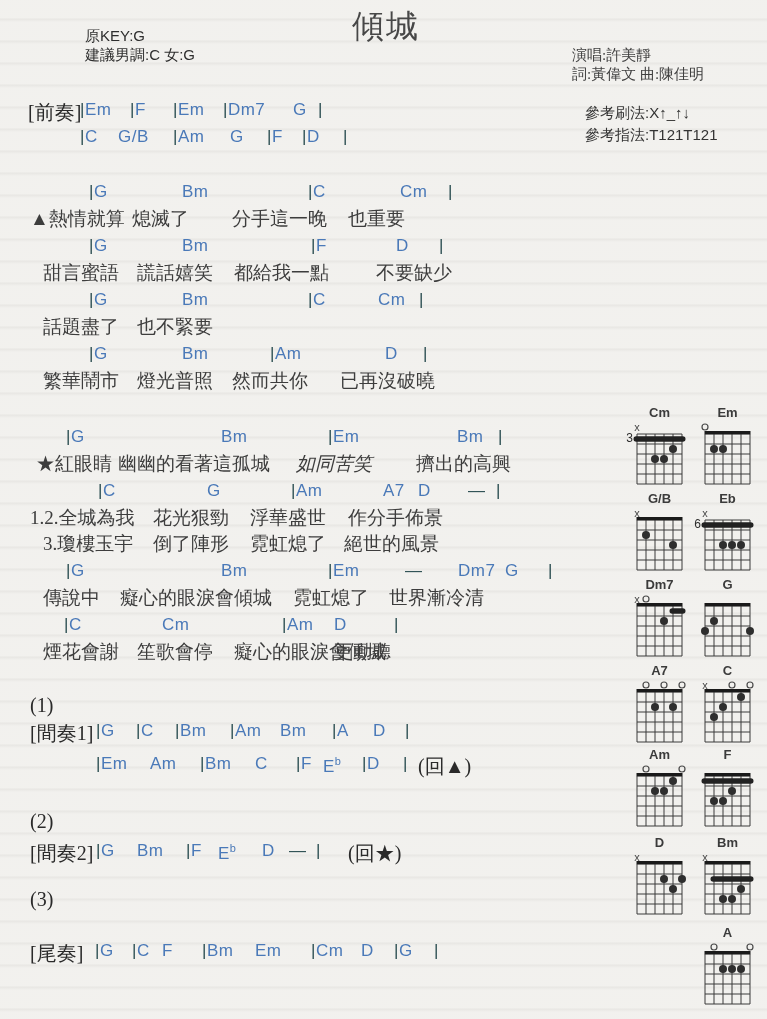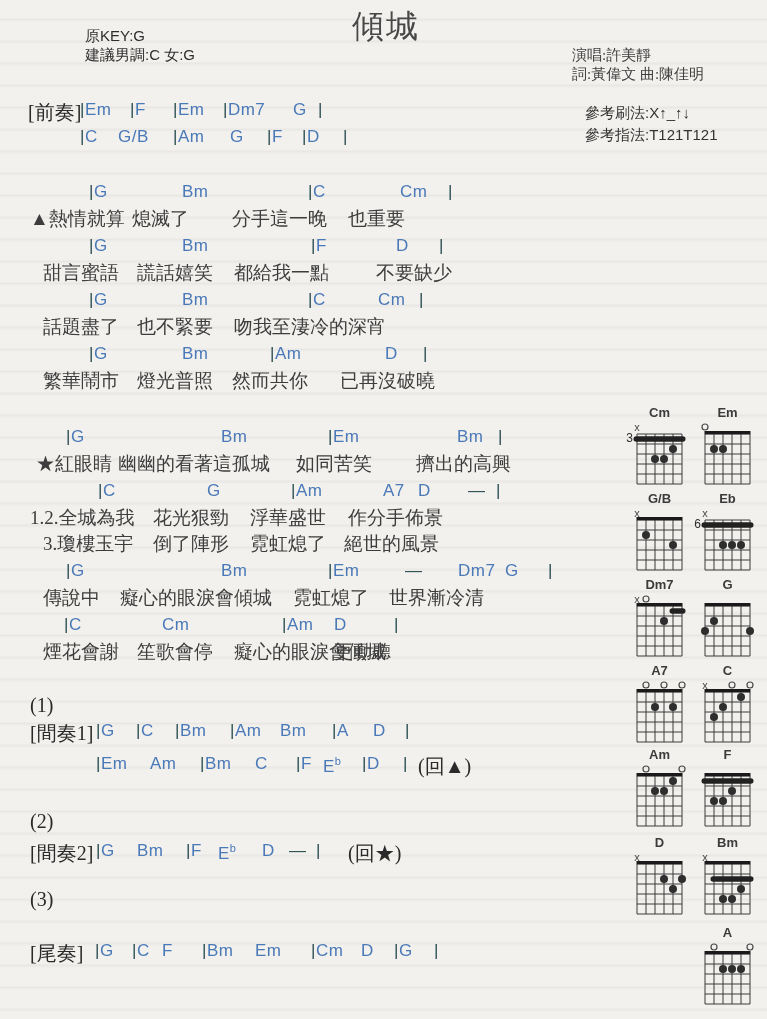--- a/index.html
+++ b/index.html
@@ -96,21 +96,20 @@
       <div class="line" style="top: 291px;">
         <span class="tok chord" style="left: 89px;"><span class="bar">|</span>G</span>
         <span class="tok chord" style="left: 182px;">Bm</span>
         <span class="tok chord" style="left: 308px;"><span class="bar">|</span>C</span>
         <span class="tok chord" style="left: 378px;">Cm</span>
         <span class="tok chord" style="left: 419px;"><span class="bar">|</span></span>
       </div>
       <div class="line" style="top: 317px;">
         <span class="tok lyric" style="left: 43px;">話題盡了</span>
         <span class="tok lyric" style="left: 137px;">也不緊要</span>
-        <span class="tok lyric" style="left: 234px;">吻我至淒冷的深宵</span>
       </div>
       <div class="line" style="top: 345px;">
         <span class="tok chord" style="left: 89px;"><span class="bar">|</span>G</span>
         <span class="tok chord" style="left: 182px;">Bm</span>
         <span class="tok chord" style="left: 270px;"><span class="bar">|</span>Am</span>
         <span class="tok chord" style="left: 385px;">D</span>
         <span class="tok chord" style="left: 423px;"><span class="bar">|</span></span>
       </div>
       <div class="line" style="top: 371px;">
         <span class="tok lyric" style="left: 43px;">繁華鬧市</span>
@@ -121,21 +120,21 @@
       <div class="line" style="top: 428px;">
         <span class="tok chord" style="left: 66px;"><span class="bar">|</span>G</span>
         <span class="tok chord" style="left: 221px;">Bm</span>
         <span class="tok chord" style="left: 328px;"><span class="bar">|</span>Em</span>
         <span class="tok chord" style="left: 457px;">Bm</span>
         <span class="tok chord" style="left: 498px;"><span class="bar">|</span></span>
       </div>
       <div class="line" style="top: 454px;">
         <span class="tok lyric" style="left: 36px;">★紅眼睛</span>
         <span class="tok lyric" style="left: 118px;">幽幽的看著這孤城</span>
-        <span class="tok lyric" style="left: 296px;">如同苦笑</span>
+        <span class="tok lyric" style="left: 296px; font-style: italic;">如同苦笑</span>
         <span class="tok lyric" style="left: 416px;">擠出的高興</span>
       </div>
       <div class="line" style="top: 482px;">
         <span class="tok chord" style="left: 98px;"><span class="bar">|</span>C</span>
         <span class="tok chord" style="left: 207px;">G</span>
         <span class="tok chord" style="left: 291px;"><span class="bar">|</span>Am</span>
         <span class="tok chord" style="left: 383px;">A7</span>
         <span class="tok chord" style="left: 418px;">D</span>
         <span class="tok chord" style="left: 468px;"><span class="bar">—</span></span>
         <span class="tok chord" style="left: 496px;"><span class="bar">|</span></span>

